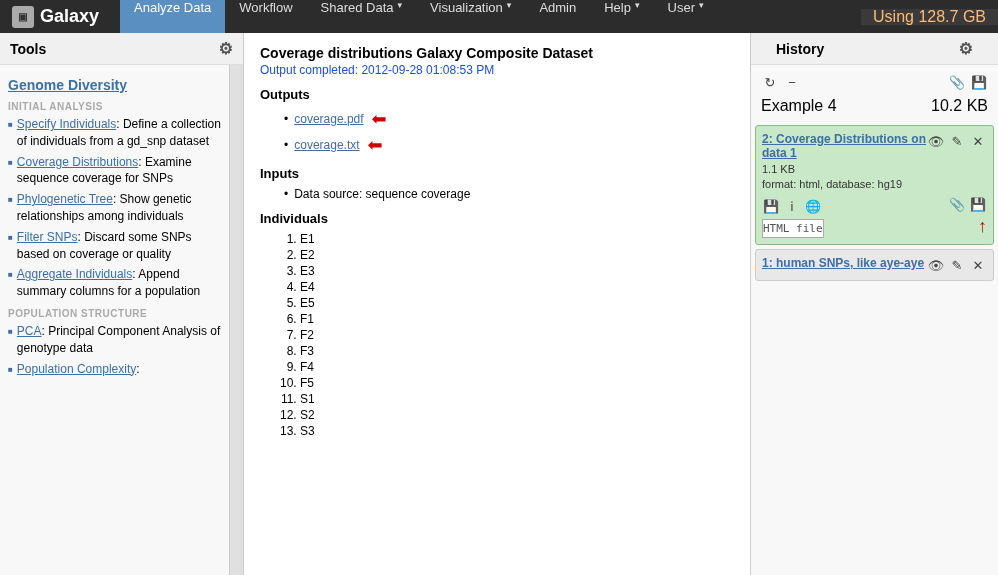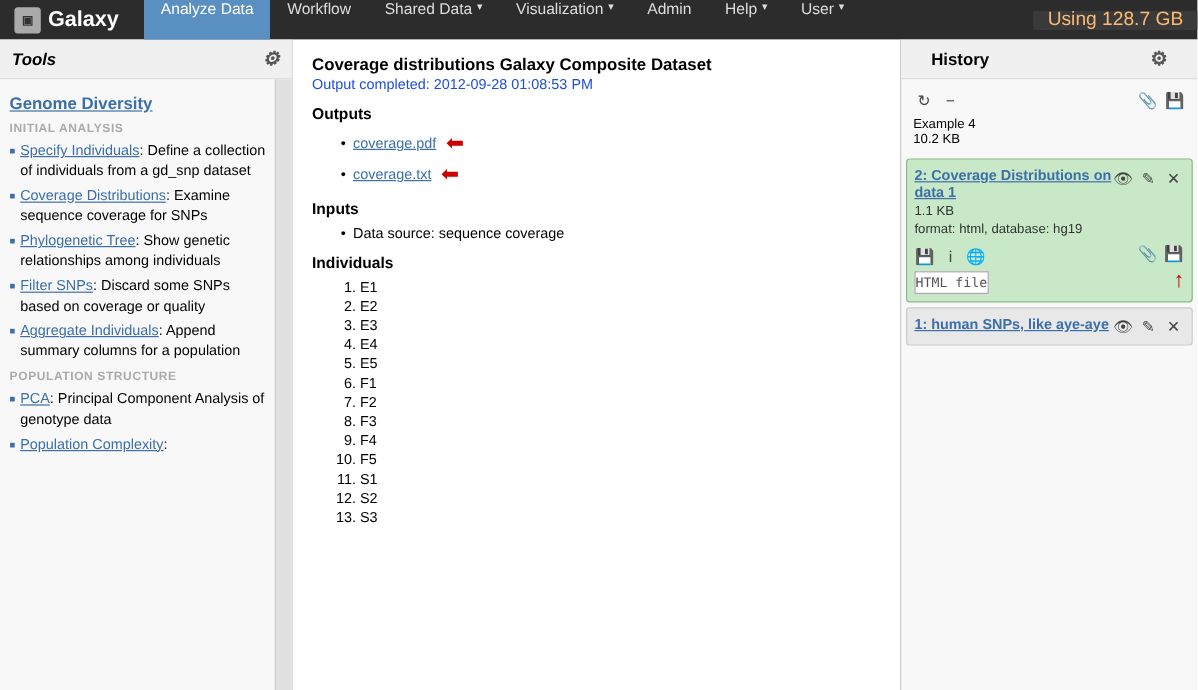--- a/index.html
+++ b/index.html
@@ -71,21 +71,20 @@
     }
     #tools-header {
       display: flex;
       align-items: center;
       justify-content: space-between;
       padding: 6px 10px;
       font-weight: bold;
       font-size: 14px;
       border-bottom: 1px solid #ddd;
       background: #f0f0f0;
-      font-style: italic;
     }
     .tools-gear { font-size: 16px; cursor: pointer; color: #555; }
     .tools-section-title {
       color: #aaa;
       font-size: 10px;
       font-weight: bold;
       text-transform: uppercase;
       margin: 8px 0 4px 0;
       letter-spacing: 0.5px;
     }
@@ -218,22 +217,21 @@
     .history-icons { display: flex; gap: 4px; align-items: center; }
     .h-icon {
       width: 18px; height: 18px;
       display: flex; align-items: center; justify-content: center;
       cursor: pointer; font-size: 13px; color: #444;
     }
     .history-example {
       display: flex;
       justify-content: space-between;
       padding: 2px 6px 6px 6px;
-      font-size: 11px;
-      flex-direction: column;
+      font-size: 16px;
     }
     .history-item-green {
       background: #c8e8c8;
       border: 1px solid #88bb88;
       border-radius: 3px;
       padding: 6px;
       margin: 4px 0;
     }
     .history-item-gray {
       background: #e8e8e8;

